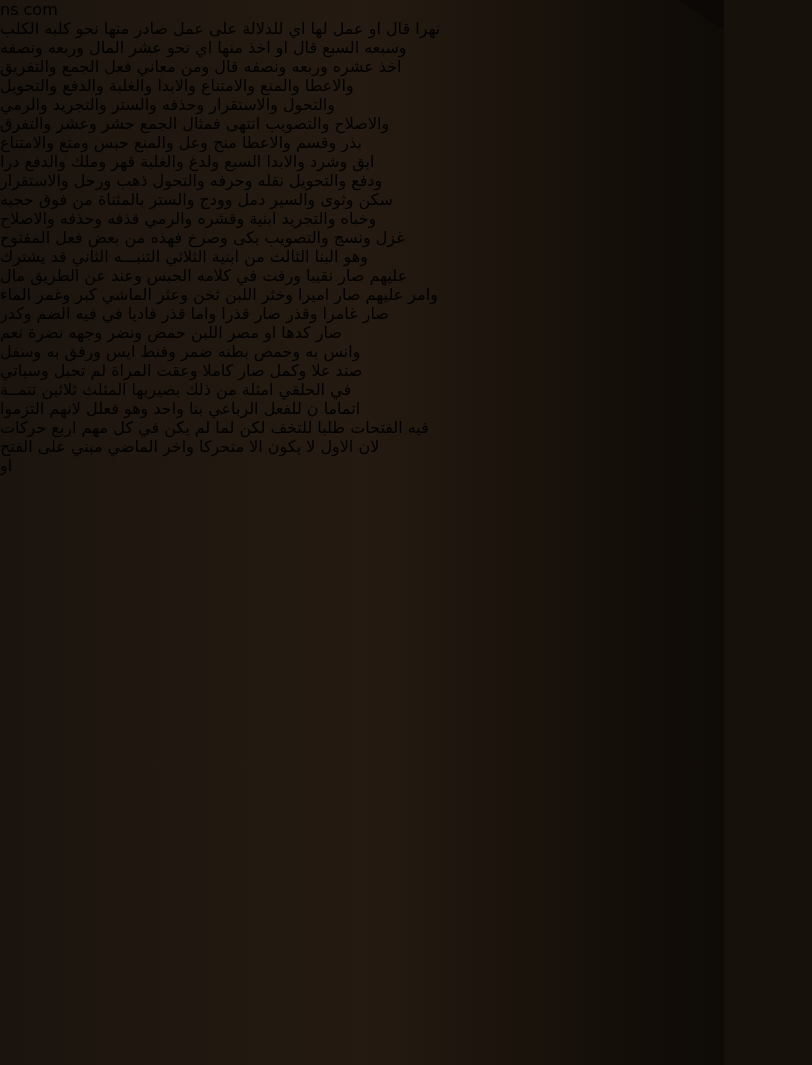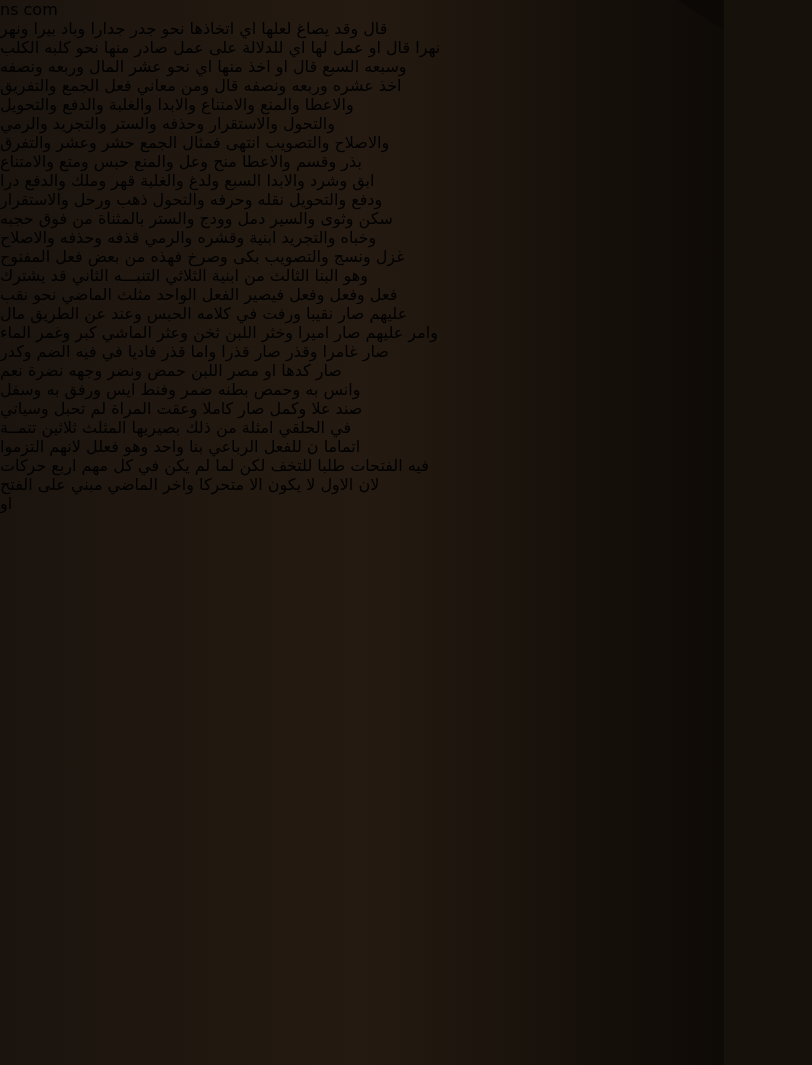--- a/index.html
+++ b/index.html
@@ -117,35 +117,33 @@
     <div class="corner-tl"></div>
     <div class="stain stain1"></div>
     <div class="stain stain2"></div>
     <div class="stain stain3"></div>
     <div class="stain stain4"></div>
     <div class="stain stain5"></div>
 
     <div class="wm-site">ns com</div>
 
     <div class="text-block">
-        <div class="ms-line"><span>قال وقد يصاغ لعلها اي اتخاذها نحو جدر جدارا وباد بيرا ونهر</span></div>
         <div class="ms-line"><span>نهرا قال او عمل لها اي للدلالة على عمل صادر منها نحو كلبه الكلب</span></div>
         <div class="ms-line"><span>وسبعه السبع قال او اخذ منها اي نحو عشر المال وربعه ونصفه</span></div>
         <div class="ms-line"><span>اخذ عشره وربعه ونصفه قال ومن معاني فعل الجمع والتفريق</span></div>
         <div class="ms-line"><span>والاعطا والمنع والامتناع والابدا والغلبة والدفع والتحويل</span></div>
         <div class="ms-line"><span>والتحول والاستقرار وحذفه والستر والتجريد والرمي</span></div>
         <div class="ms-line"><span>والاصلاح والتصويب انتهى </span><span class="red-ink">فمثال</span><span> الجمع حشر وعشر والتفرق</span></div>
         <div class="ms-line"><span>بذر وقسم والاعطا منح وعل والمنع حبس ومتع والامتناع</span></div>
         <div class="ms-line"><span>ابق وشرد والابدا السبع ولدغ والغلبة قهر وملك والدفع درا</span></div>
         <div class="ms-line"><span>ودفع والتحويل نقله وحرفه والتحول ذهب ورحل والاستقرار</span></div>
         <div class="ms-line"><span>سكن وثوى والسير دمل وودج والستر بالمثناة من فوق حجبه</span></div>
         <div class="ms-line"><span>وخباه والتجريد ابنية وقشره والرمي قذفه وحذفه والاصلاح</span></div>
         <div class="ms-line"><span>غزل ونسج والتصويب بكى وصرخ فهذه من بعض فعل المفتوح</span></div>
         <div class="ms-line"><span>وهو البنا الثالث من ابنية الثلاثي </span><span class="red-ink">التنبـــه الثاني</span><span> قد يشترك</span></div>
-        <div class="ms-line"><span>فعل وفعل وفعل فيصير الفعل الواحد مثلث الماضي نحو نقب</span></div>
         <div class="ms-line"><span>عليهم صار نقيبا ورفت في كلامه الحبس وعند عن الطريق مال</span></div>
         <div class="ms-line"><span>وامر عليهم صار اميرا وخثر اللبن ثخن وعثر الماشي كبر وغمر الماء</span></div>
         <div class="ms-line"><span>صار غامرا وقذر صار قذرا واما قذر فاديا في فيه الضم وكدر</span></div>
         <div class="ms-line"><span>صار كدها او مصر اللبن حمض ونضر وجهه نضرة نعم</span></div>
         <div class="ms-line"><span>وانس به وحمص بطنه ضمر وفنط ايس ورفق به وسفل</span></div>
         <div class="ms-line"><span>صند علا وكمل صار كاملا وعقت المراة لم تحبل وسياتي</span></div>
         <div class="ms-line"><span>في الحلقي امثلة من ذلك بصيريها المثلث ثلاثين </span><span class="red-ink">تتمــة</span></div>
         <div class="ms-line"><span>اتماما ن للفعل الرباعي بنا واحد وهو فعلل لانهم التزموا</span></div>
         <div class="ms-line"><span>فيه الفتحات طلبا للتخف لكن لما لم يكن في كل مهم اربع حركات</span></div>
         <div class="ms-line"><span>لان الاول لا يكون الا متحركا واخر الماضي مبني على الفتح</span></div>

